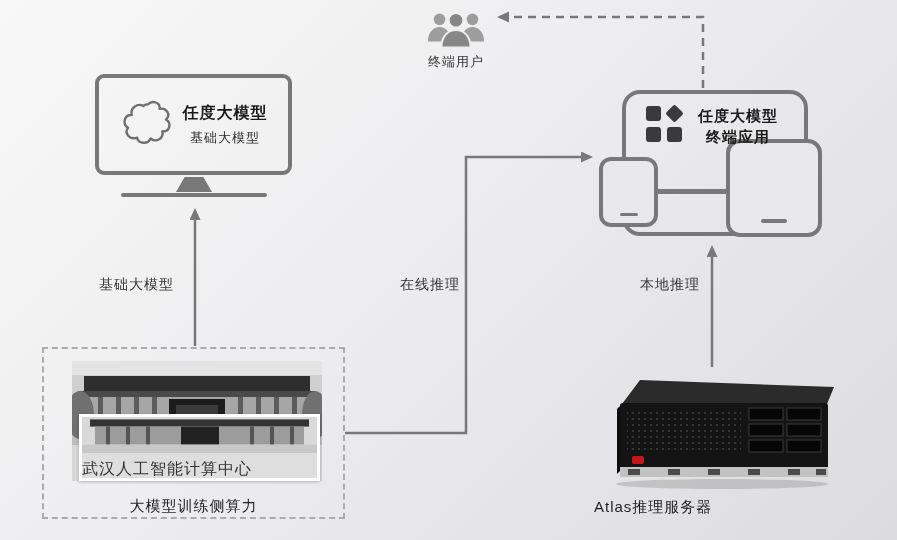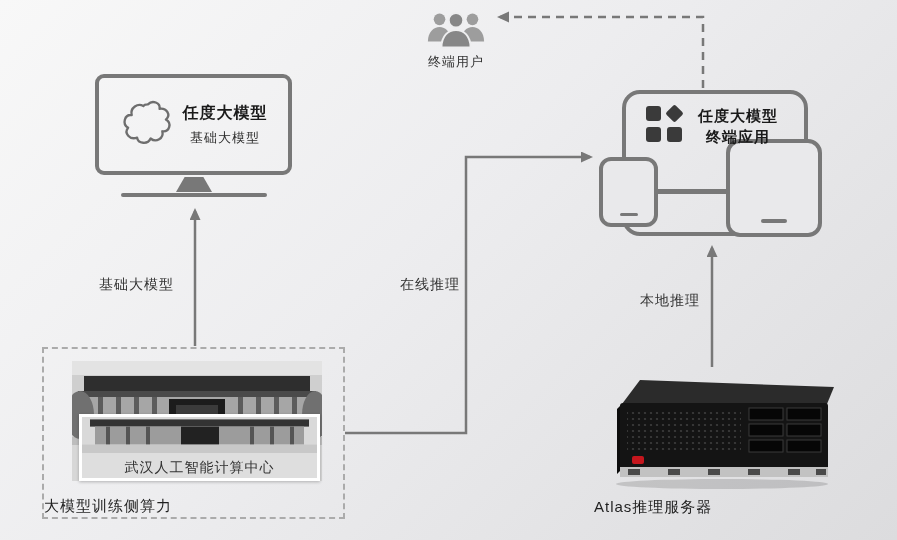--- a/index.html
+++ b/index.html
@@ -46,32 +46,32 @@
   .app-cell.c3 { left:0; top:21px; }
   .app-cell.c4 { left:21px; top:21px; }
   .app-cell.diamond { left:22px; top:1px; width:13px; height:13px; border-radius:2px; transform:rotate(45deg); }
   .app-text { position:absolute; left:688px; top:105px; width:100px; text-align:center;
     font-size:15px; font-weight:600; color:#1a1a1a; line-height:1.4; letter-spacing:1px; }
 
   
   .flow-label { position:absolute; font-size:14px; color:#333; letter-spacing:1px; }
   .lbl-training { left:99px;  top:276px; }
   .lbl-online   { left:400px; top:276px; }
-  .lbl-local    { left:640px; top:292px; }
+  .lbl-local    { left:640px; top:276px; }
 
   
   .train-box { position:absolute; left:42px; top:347px; width:303px; height:172px;
     border:2px dashed #ababab; }
   .building-photo { position:absolute; left:28px; top:12px; width:250px; height:120px; }
   .building-photo svg { width:100%; height:100%; display:block; }
   .photo-inset { position:absolute; left:35px; top:65px; width:241px; height:67px;
     background:#dedede; border:3px solid #ffffff; box-shadow:0 1px 3px rgba(0,0,0,.25); }
   .photo-inset svg { width:100%; height:36px; display:block; }
-  .inset-caption { font-size:14px; color:#333; text-align:center; margin-top:6px; letter-spacing:1px; }
-  .box-caption { position:absolute; left:0; top:148px; width:100%; text-align:left;
+  .inset-caption { font-size:16px; color:#333; text-align:left; margin-top:6px; letter-spacing:1px; }
+  .box-caption { position:absolute; left:0; top:148px; width:100%; text-align:center;
     font-size:15px; color:#1f1f1f; letter-spacing:1px; }
 
   
   .server-wrap { position:absolute; left:594px; top:368px; width:244px; height:150px; }
   .server-wrap svg.server { width:244px; height:126px; display:block; }
   .server-caption { position:absolute; left:0; top:130px; width:100%; 
     font-size:15px; color:#1f1f1f; letter-spacing:1px; }
 </style>
 </head>
 <body>

